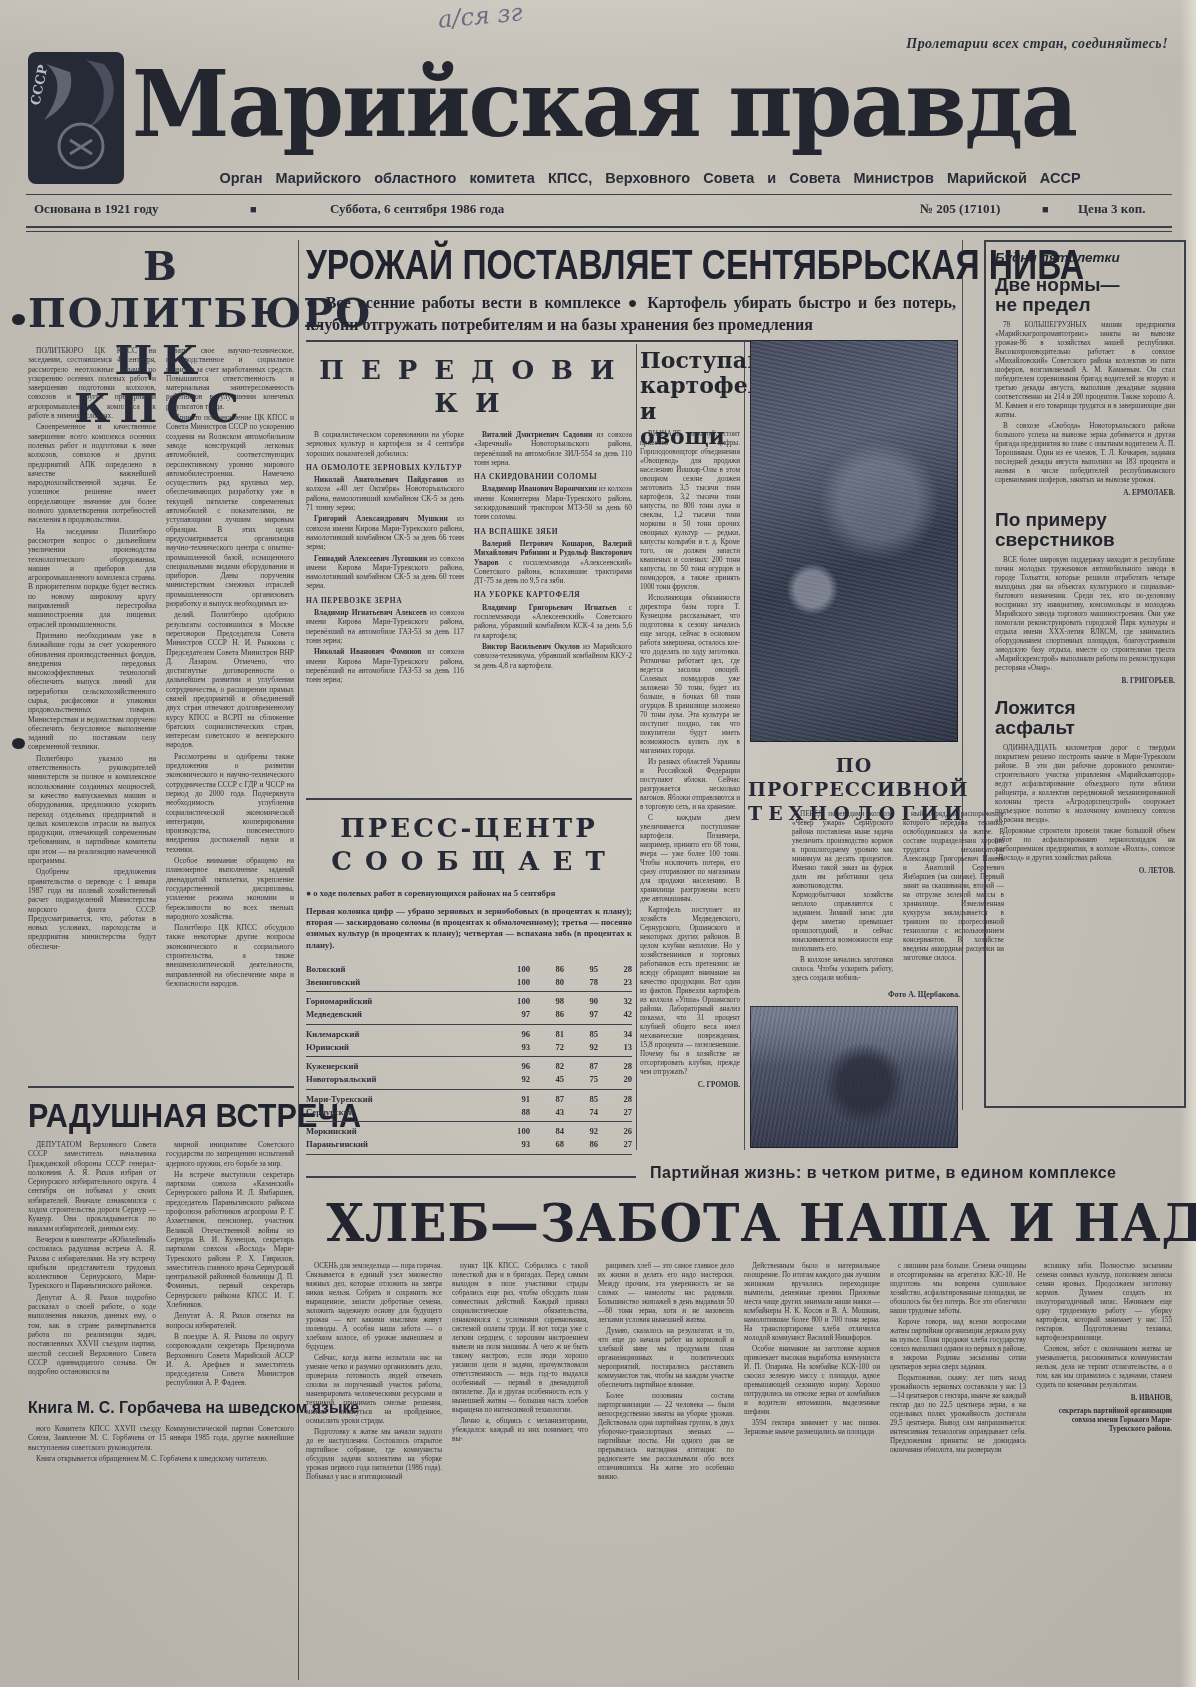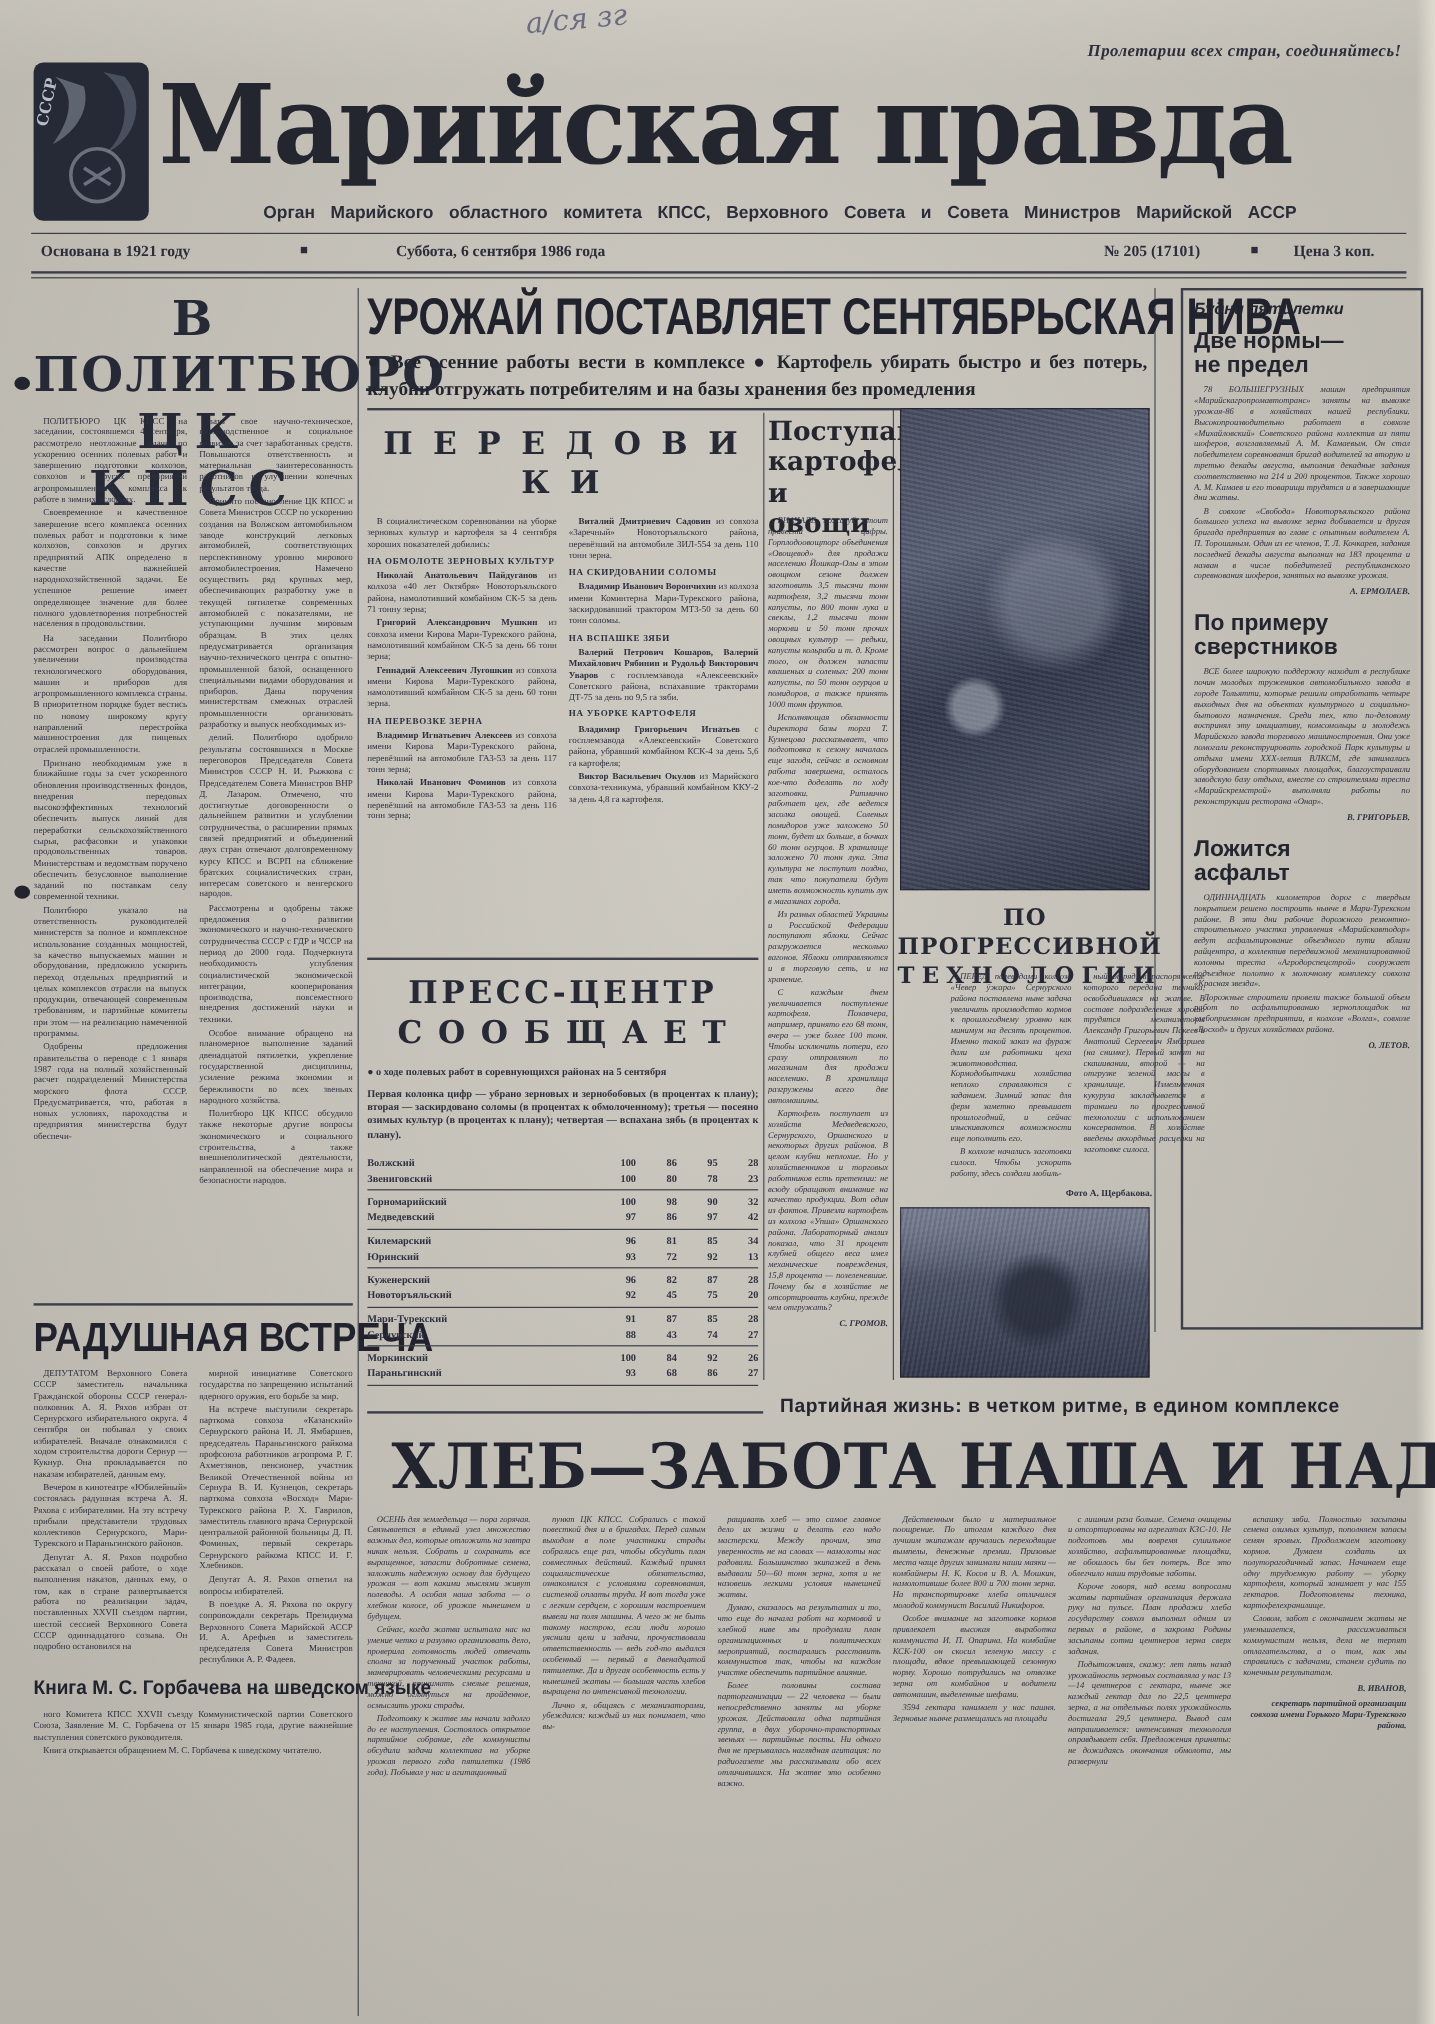--- a/index.html
+++ b/index.html
@@ -9,21 +9,21 @@
       linear-gradient(180deg,#d3cfc5 0%,#c9c5bb 4%,#c8c4ba 60%,#c4c0b6 100%);
     font-family:"Liberation Serif","DejaVu Serif",serif;color:#2e3140;}
   .abs{position:absolute;}
   .rule{background:#3c3f49;}
   .vrule{background:#4a4d57;width:1px;}
   p{margin:0 0 2px 0;text-indent:8px;}
   .cols p{hyphens:auto;}
   .subhead{font-weight:bold;text-indent:0;letter-spacing:.6px;margin:5px 0 3px;}
   .sig{text-align:right;font-weight:bold;text-indent:0;margin-top:4px;}
   .body-sm{font-size:7.5px;line-height:1.24;text-align:justify;overflow:hidden;}
-  .body-xs{font-size:7.2px;line-height:1.25;text-align:justify;overflow:hidden;font-style:italic;}
+  .body-xs{font-size:7.2px;line-height:1.25;text-align:justify;overflow:hidden;}
   .twocol{display:flex;gap:10px;}
   .twocol>div{flex:1;overflow:hidden;}
   
   #motto{font-style:italic;font-weight:bold;font-size:14px;text-align:right;color:#2c2f3b;letter-spacing:.4px;}
   #nameplate{font-family:"DejaVu Serif",serif;font-weight:bold;font-size:88px;line-height:1;
      letter-spacing:-2px;color:#23262f;transform:scaleY(1.04);transform-origin:top left;white-space:nowrap;}
   #organ{font-family:"Liberation Sans",sans-serif;font-weight:bold;font-size:14.5px;word-spacing:9px;
      text-align:center;color:#2b2e3a;}
   .dateline{font-weight:bold;font-size:13px;color:#2b2e3a;}
   .sq{font-size:11px;}

